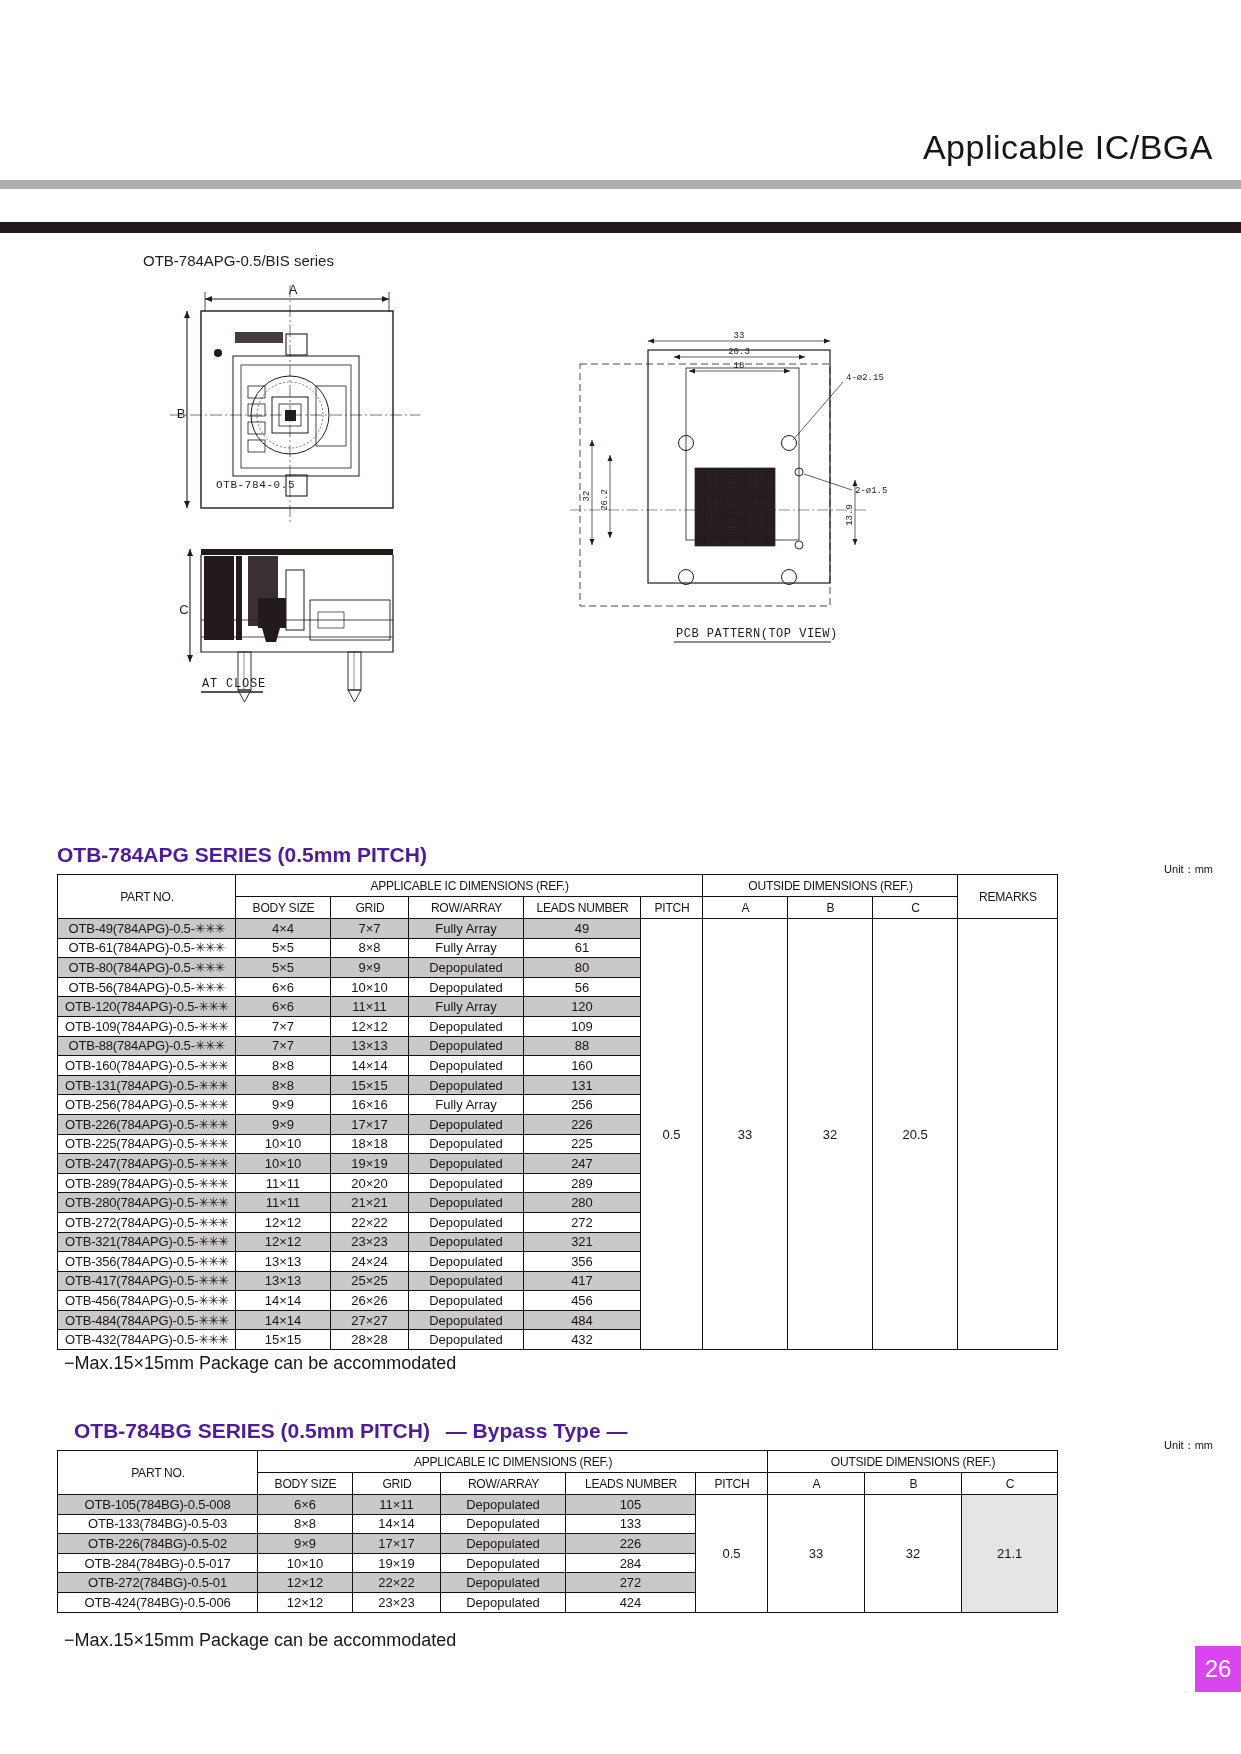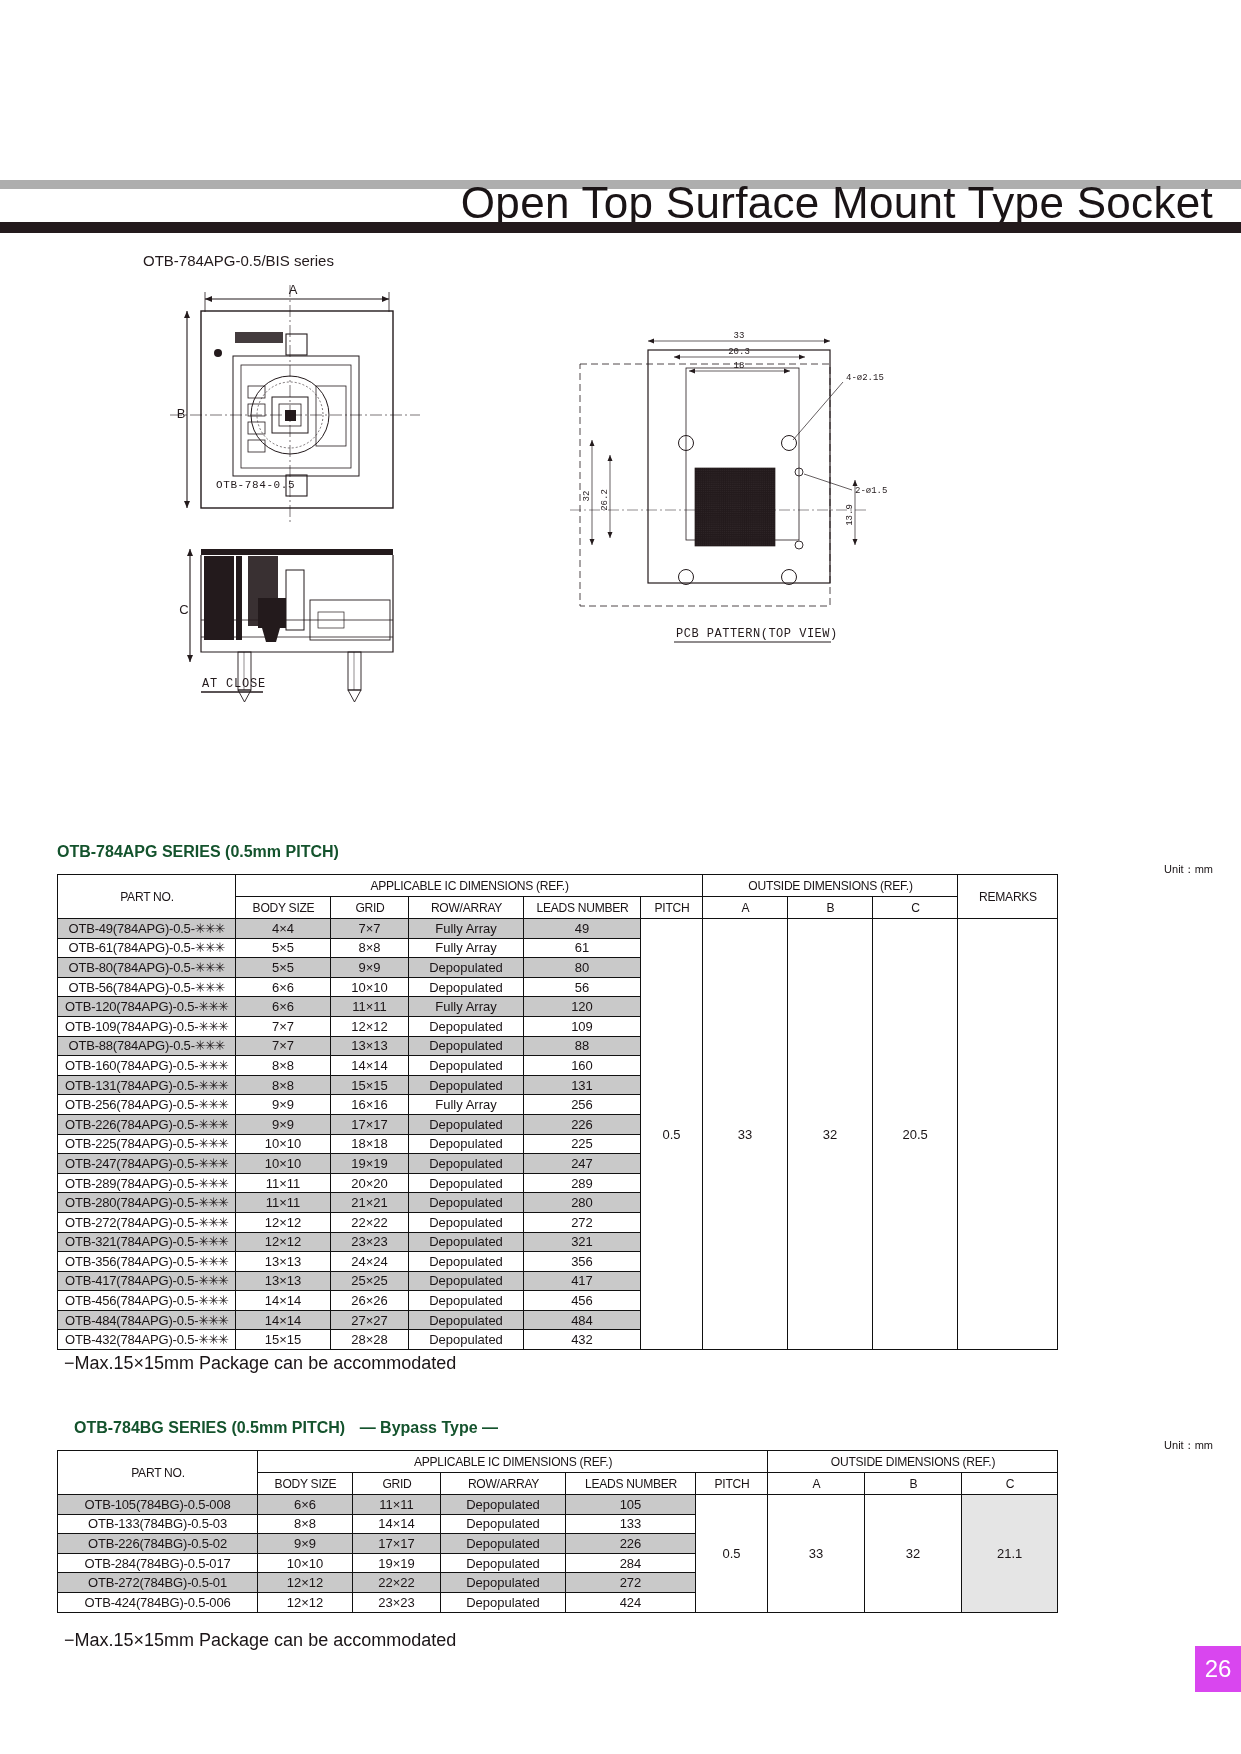--- a/index.html
+++ b/index.html
@@ -29,21 +29,21 @@
 
   
   .dwg-caption{
     position:absolute;left:143px;top:252px;font-size:15px;color:#231a1c;
   }
 
   .svgwrap{position:absolute;left:0;top:0;width:1241px;height:1754px;pointer-events:none;}
 
   
   .sec-title{
-    position:absolute;font-weight:bold;font-size:16px;color:#14532d;white-space:nowrap;
+    position:absolute;font-weight:bold;font-size:21px;color:#4c1d95;white-space:nowrap;
   }
   .sec-title .suffix{font-weight:bold;}
   .unit-lbl{
     position:absolute;font-size:11px;color:#1a1416;
   }
   .note{
     position:absolute;font-size:18px;color:#1a1416;margin-left:7px;
   }
 
   
@@ -76,22 +76,22 @@
     position:absolute;right:0;bottom:62px;
     width:46px;height:46px;background:#d946ef;color:#fff;
     font-size:24px;display:flex;align-items:center;justify-content:center;
   }
 </style>
 </head>
 <body>
 
 <div class="page">
 
+  <div class="hdr-sub">Applicable IC/BGA</div>
   <div class="hdr-bar-grey"></div>
-  <div class="hdr-title">Open Top Surface Mount Type Socket</div>
   <div class="hdr-bar-black"></div>
 
   <div class="dwg-caption">OTB-784APG-0.5/BIS series</div>
 
   <svg class="svgwrap" viewBox="0 0 1241 1754">
     <g stroke="#231a1c" fill="none" stroke-width="1.1">
 
       <line x1="205" y1="299" x2="389" y2="299"></line>
       <path d="M205,299 l7,-3 v6 z" fill="#231a1c" stroke="none"></path>
       <path d="M389,299 l-7,-3 v6 z" fill="#231a1c" stroke="none"></path>

